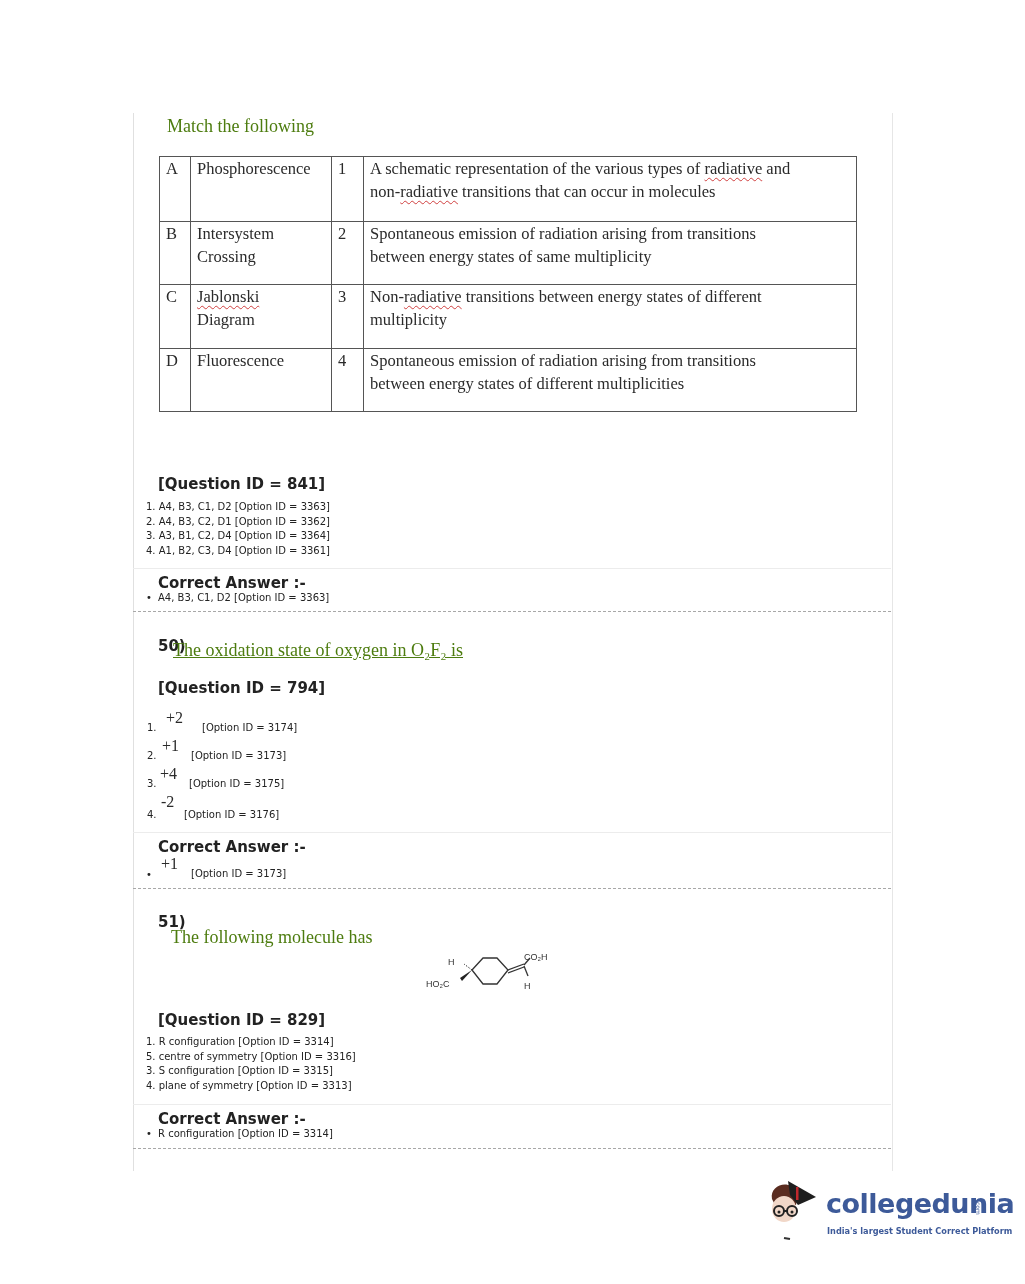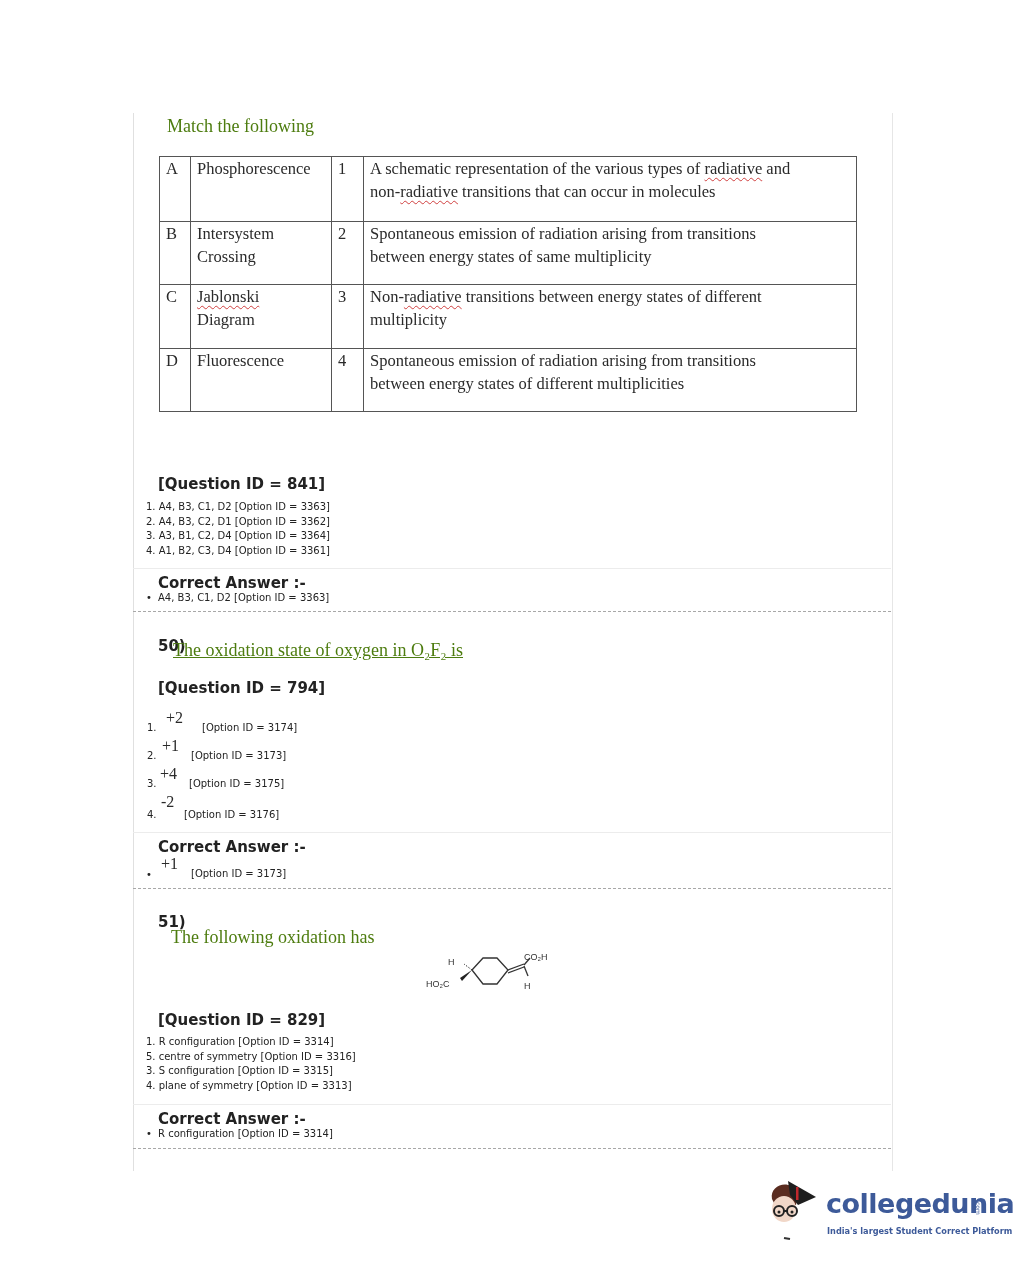--- a/index.html
+++ b/index.html
@@ -90,21 +90,21 @@
 <div class="optline" style="left:184px; top:808px;">[Option ID = 3176]</div>
 
 <div class="solid" style="top:832px;"></div>
 <div class="abs small bold" style="left:146px; top:838px;">Correct Answer :-</div>
 <div class="optline" style="left:146px; top:868px;">•</div>
 <div class="val" style="left:161px; top:855px;">+1</div>
 <div class="optline" style="left:191px; top:867px;">[Option ID = 3173]</div>
 <div class="dash" style="top:888px;"></div>
 
 <div class="abs small bold" style="left:146px; top:913px;">51)</div>
-<div class="abs serif" style="left:171px; top:927px; font-size:18px;">The following oxidation has</div>
+<div class="abs serif" style="left:171px; top:927px; font-size:18px;">The following molecule has</div>
 
 <div class="abs" style="left:420px; top:948px; width:160px; height:50px;">
   <svg width="160" height="50" viewBox="0 0 160 50">
     <polygon points="52,22 63,10 77,10 88,22 77,36 63,36" fill="none" stroke="#333" stroke-width="1.3"></polygon>
     <line x1="88" y1="22" x2="104" y2="16" stroke="#333" stroke-width="1.3"></line>
     <line x1="88" y1="25" x2="104" y2="19" stroke="#333" stroke-width="1.3"></line>
     <line x1="104" y1="17" x2="110" y2="10" stroke="#333" stroke-width="1.3"></line>
     <line x1="104" y1="18" x2="108" y2="28" stroke="#333" stroke-width="1.3"></line>
     <polygon points="52,22 40,30 42,33" fill="#222"></polygon>
     <line x1="52" y1="22" x2="44" y2="16" stroke="#333" stroke-width="1" stroke-dasharray="1.5,1.5"></line>

